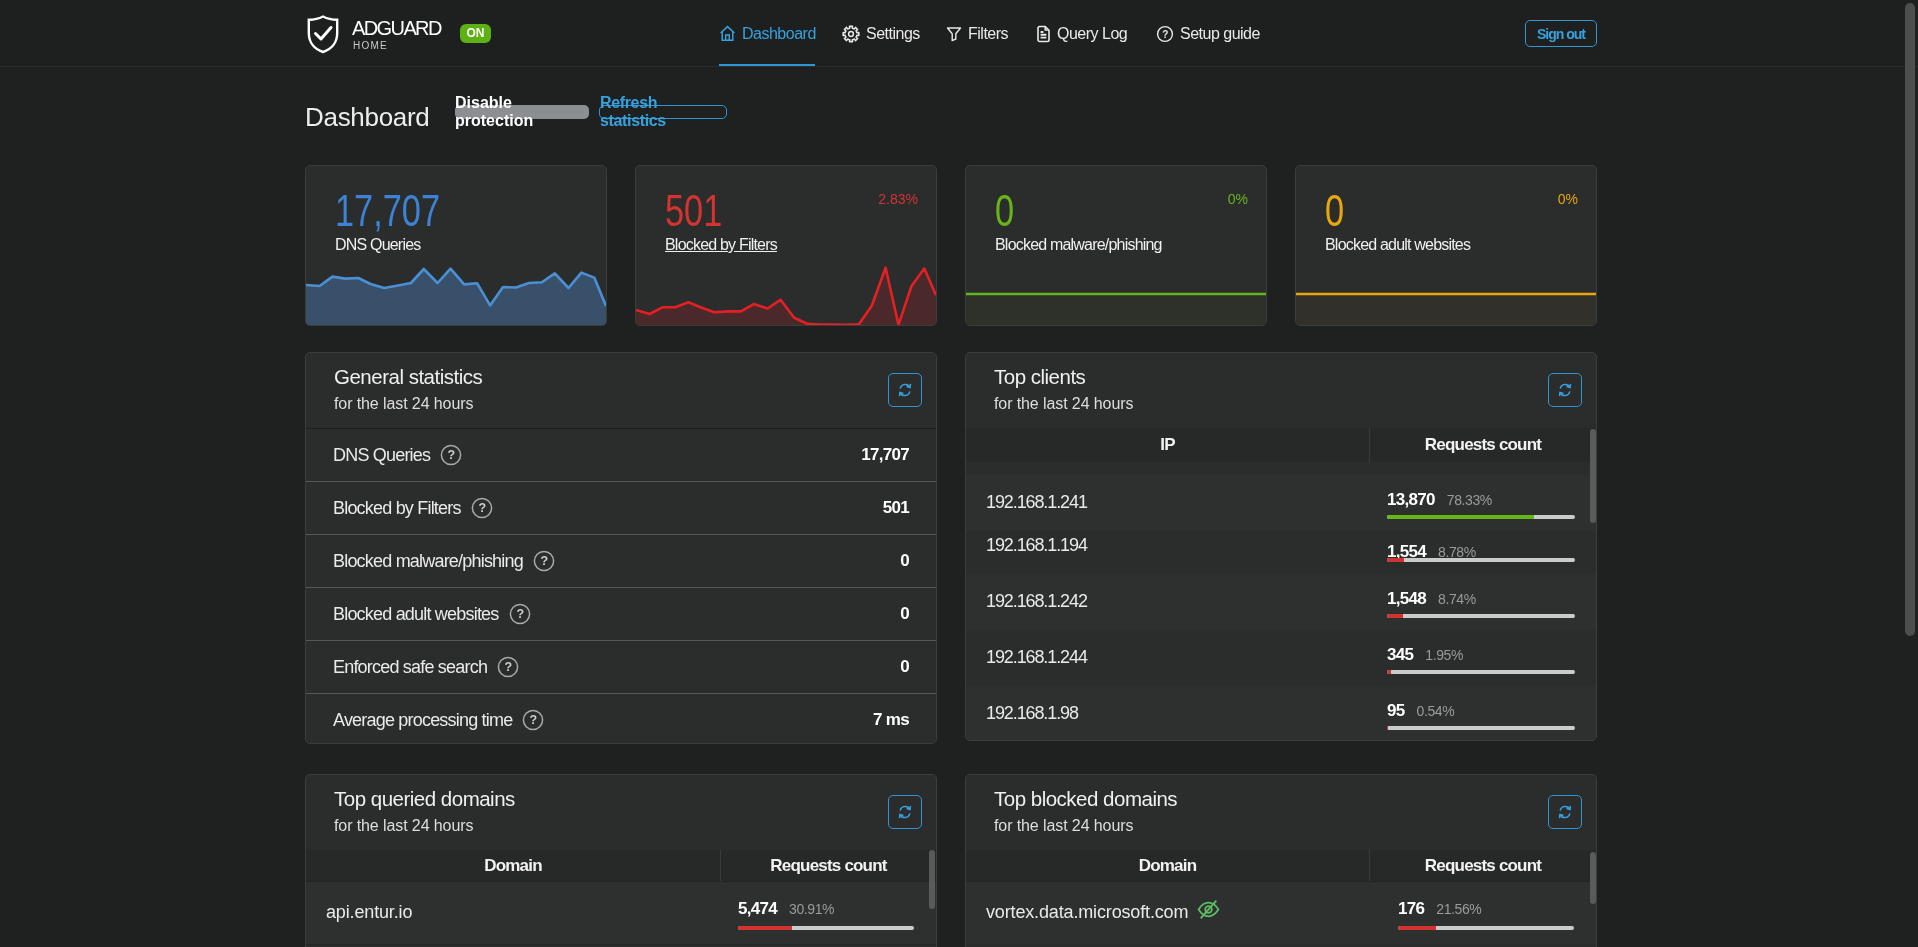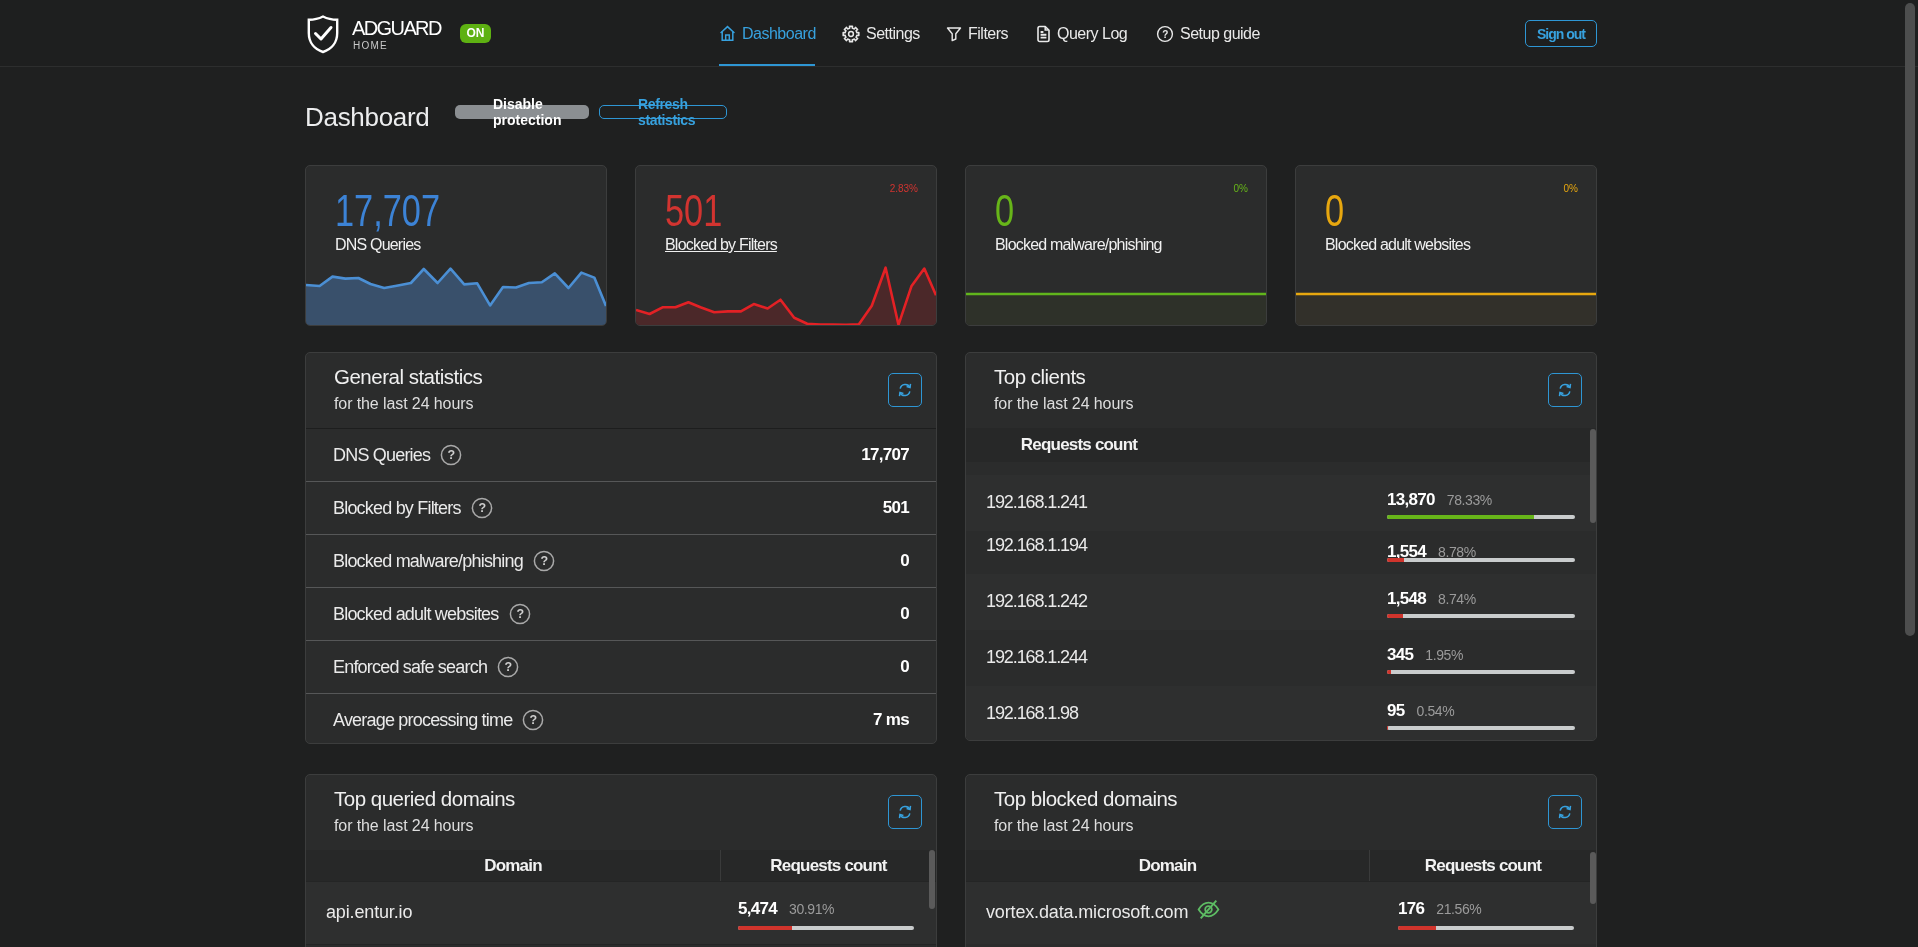--- a/index.html
+++ b/index.html
@@ -7,29 +7,29 @@
 .abs { position:absolute; }
 #page { position:relative; width:1918px; height:947px; }
 
 #hdr { position:absolute; left:0; top:0; width:1918px; height:67px; background:#1e1f1f; border-bottom:1px solid #2d2e2e; }
 .navitem { position:absolute; top:0; height:67px; display:flex; align-items:center; gap:6px; color:#e9e9e9; font-size:16px; letter-spacing:-0.5px; }
 .navitem.active { color:#37a1de; }
 #signout { position:absolute; left:1525px; top:20px; width:72px; height:27px; border:1px solid #2e96d4; border-radius:5px; color:#37a1de; font-size:14px; font-weight:bold; display:flex; align-items:center; justify-content:center; letter-spacing:-1px; }
 #navline { position:absolute; left:719px; top:64px; width:96px; height:2px; background:#2e96d4; }
 
 #h1 { position:absolute; left:305px; top:102px; font-size:26px; color:#ecedee; letter-spacing:-0.3px; }
-.btn { position:absolute; height:14px; border-radius:5px; font-size:14px; font-weight:bold; display:flex; align-items:center; justify-content:center;padding-left:38px; }
+.btn { position:absolute; height:14px; border-radius:5px; font-size:16px; font-weight:bold; display:flex; align-items:center; justify-content:center; }
 #btn-disable { left:455px; top:105px; width:134px; background:#8b8f92; color:#fff; }
 #btn-refresh { left:599px; top:105px; width:128px; background:transparent; border:1px solid #2e96d4; color:#37a1de; letter-spacing:-0.35px; }
 
 .card { position:absolute; background:#2b2c2c; border:1px solid #3c3d3d; border-radius:5px; }
 .scard { width:302px; top:165px; height:161px; overflow:hidden; }
 .scard .num { position:absolute; left:29px; top:23px; font-size:44px; line-height:1; transform:scaleX(0.78); transform-origin:left top; }
 .scard .lbl { position:absolute; left:29px; top:70px; font-size:16px; color:#f0f0f0; letter-spacing:-0.8px; }
-.scard .pct { position:absolute; right:18px; top:17px; font-size:10px; }
+.scard .pct { position:absolute; right:18px; top:25px; font-size:14px; }
 .scard svg { position:absolute; left:0; bottom:0; }
 .c-blue { color:#3c83d6; } .c-red { color:#d23430; } .c-green { color:#67b519; } .c-yellow { color:#e7a70f; }
 
 .bigcard { width:632px; }
 .card-title { position:absolute; left:28px; top:12px; font-size:20.5px; color:#f0f0f0; letter-spacing:-0.5px; }
 .card-sub { position:absolute; left:28px; top:42px; font-size:16px; color:#dedede; letter-spacing:-0.1px; }
 .rbtn { position:absolute; left:582px; top:20px; width:34px; height:34px; border:1px solid #2e96d4; border-radius:5px; display:flex; align-items:center; justify-content:center; }
 
 .gsrow { position:absolute; left:0; width:630px; height:53px; border-top:1px solid #565758; }
 .gsrow .lab { position:absolute; left:27px; top:15px; font-size:18px; color:#eaeaea; display:flex; align-items:center; gap:10px; letter-spacing:-0.8px; }
@@ -204,20 +204,21 @@
   <div class="card-sub">for the last 24 hours</div>
   <div class="rbtn">
         <svg width="16" height="16" viewBox="0 0 16 16" fill="none" stroke="#37a1de" stroke-width="1.5">
           <path d="M3.2 6.6A5.2 5.2 0 0 1 13 5.4"></path>
           <path d="M13.5 1.9 L13.05 5.45 L9.6 4.6"></path>
           <path d="M12.8 9.4A5.2 5.2 0 0 1 3 10.6"></path>
           <path d="M2.5 14.1 L2.95 10.55 L6.4 11.4"></path>
         </svg>
       </div>
   <div class="thead" style="width:630px;">
+        <div class="th" style="width:404px;">IP</div>
         <div class="th" style="width:226px;border-right:none;">Requests count</div>
       </div>
   <div class="trow odd" style="top:122px;text-align:center;">
     <div class="dom">192.168.1.241</div>
     <div class="vwrap" style="left:421px;top:15px;"><span class="vnum">13,870</span><span class="vpct">78.33%</span></div>
     <div class="bar" style="left:421px;top:40px;width:188px;">
           <div class="fill" style="width:147px;background:#67b519;"></div>
         </div>
   </div>
   <div class="trow" style="top:165px;">

